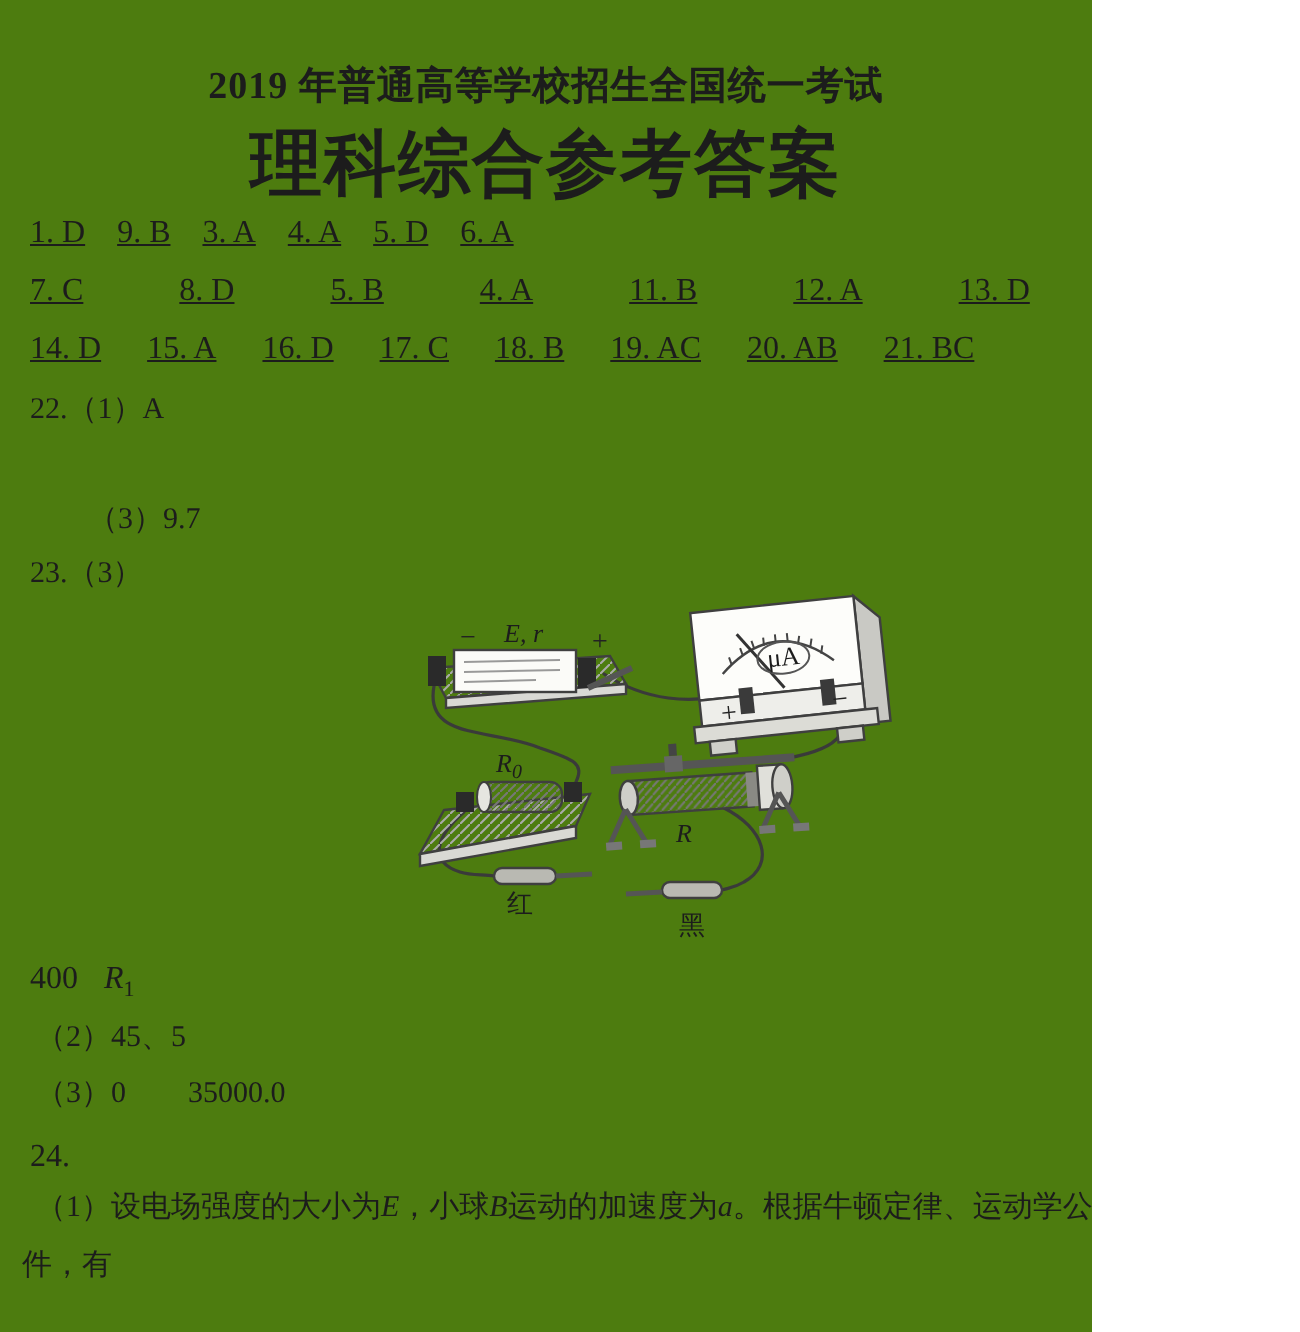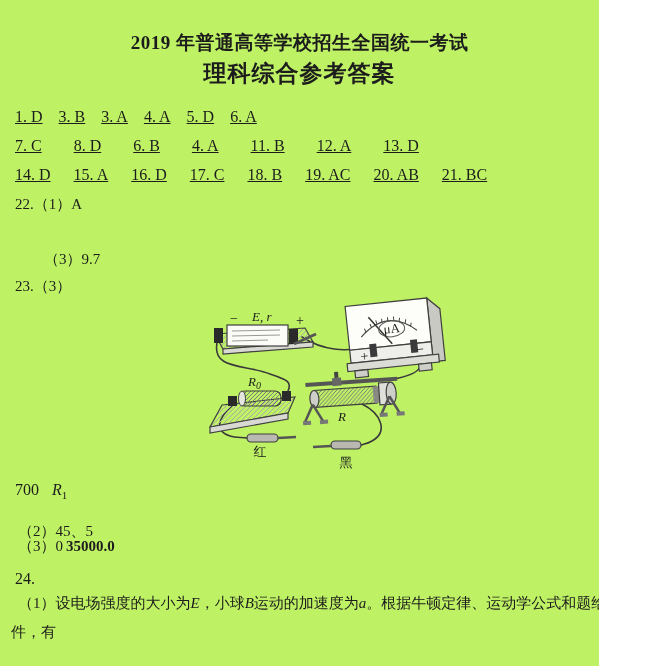--- a/index.html
+++ b/index.html
@@ -1,65 +1,65 @@
 <!DOCTYPE html>
 <html><head>
 <meta charset="utf-8">
 <style>
   html,body{margin:0;padding:0;background:#ffffff;}
   .page{
-    position:relative;width:599px;height:666px;background:#bef264;
+    position:relative;width:546px;height:666px;background:#4d7c0f;
     color:#1c1c1c;font-family:"Liberation Serif","DejaVu Serif",serif;
     overflow:hidden;
   }
   .title1{
     position:absolute;top:30px;left:0;width:100%;text-align:center;
     font-size:19px;font-weight:bold;letter-spacing:0.5px;white-space:nowrap;
   }
   .title2{
     position:absolute;top:58px;left:0;width:100%;text-align:center;
-    font-size:23px;font-weight:bold;letter-spacing:1px;white-space:nowrap;
+    font-size:36px;font-weight:bold;letter-spacing:1px;white-space:nowrap;
     font-family:"Liberation Sans","DejaVu Sans",sans-serif;
   }
   .line{position:absolute;white-space:nowrap;font-size:16px;}
   .zh{font-size:15px;}
   .row{position:absolute;display:flex;font-size:16px;white-space:nowrap;text-decoration:underline;}
   .row-1{gap:16px;}
-  .row-2{gap:32px;}
+  .row-2{gap:48px;}
   .row-3{gap:23px;}
   .italic{font-style:italic;}
   .line sub{font-size:11px;}
   .gap-l{margin-left:13px;}
-  .gap-v{margin-left:3px;font-weight:bold;}
+  .gap-v{margin-left:31px;}
   .circuit{position:absolute;left:190px;top:292px;}
   .wire{fill:none;stroke:#3a3a3a;stroke-width:1.6;stroke-linecap:round;}
   .outline{stroke:#3f3f3f;stroke-width:1.2;}
   .clabel{font-family:"Liberation Serif","DejaVu Serif",serif;font-size:13px;fill:#1c1c1c;}
   .csign{font-family:"Liberation Serif","DejaVu Serif",serif;font-size:14px;fill:#222;}
 </style>
 </head>
 <body>
 
 <div class="page">
 
   <div class="title1">2019 年普通高等学校招生全国统一考试</div>
   <div class="title2">理科综合参考答案</div>
 
   <div class="row row-1" style="left:15px;top:108px;">
       <span>1. D</span>
-      <span>3. B</span>
+      <span>9. B</span>
       <span>3. A</span>
       <span>4. A</span>
       <span>5. D</span>
       <span>6. A</span>
     </div>
   <div class="row row-2" style="left:15px;top:137px;">
       <span>7. C</span>
       <span>8. D</span>
-      <span>6. B</span>
+      <span>5. B</span>
       <span>4. A</span>
       <span>11. B</span>
       <span>12. A</span>
       <span>13. D</span>
     </div>
   <div class="row row-3" style="left:15px;top:166px;">
       <span>14. D</span>
       <span>15. A</span>
       <span>16. D</span>
       <span>17. C</span>
@@ -159,22 +159,22 @@
       <text class="clabel" x="70" y="164" text-anchor="middle">红</text>
     </g>
 
     <g>
       <rect class="outline" x="141" y="149" width="30" height="8" rx="4" fill="#b9b9b2"></rect>
       <line x1="141" y1="154" x2="123" y2="155" stroke="#555" stroke-width="2.5"></line>
       <text class="clabel" x="156" y="175" text-anchor="middle">黑</text>
     </g>
   </svg>
 
-  <div class="line" style="left:15px;top:481px;"><span>700</span><span class="italic gap-l">R</span><sub>1</sub></div>
+  <div class="line" style="left:15px;top:481px;"><span>400</span><span class="italic gap-l">R</span><sub>1</sub></div>
 
-  <div class="line zh" style="left:18px;top:509px;margin-top:13px;">（2）45、5</div>
+  <div class="line zh" style="left:18px;top:509px;">（2）45、5</div>
   <div class="line zh" style="left:18px;top:537px;"><span>（3）0</span><span class="gap-v">35000.0</span></div>
 
   <div class="line" style="left:15px;top:570px;">24.</div>
   <div class="line zh" style="left:18px;top:594px;"><span>（1）设电场强度的大小为</span><span class="italic">E</span><span>，小球</span><span class="italic">B</span><span>运动的加速度为</span><span class="italic">a</span><span>。根据牛顿定律、运动学公式和题给条</span></div>
   <div class="line zh" style="left:11px;top:623px;">件，有</div>
 
 </div>
 
 </body></html>

